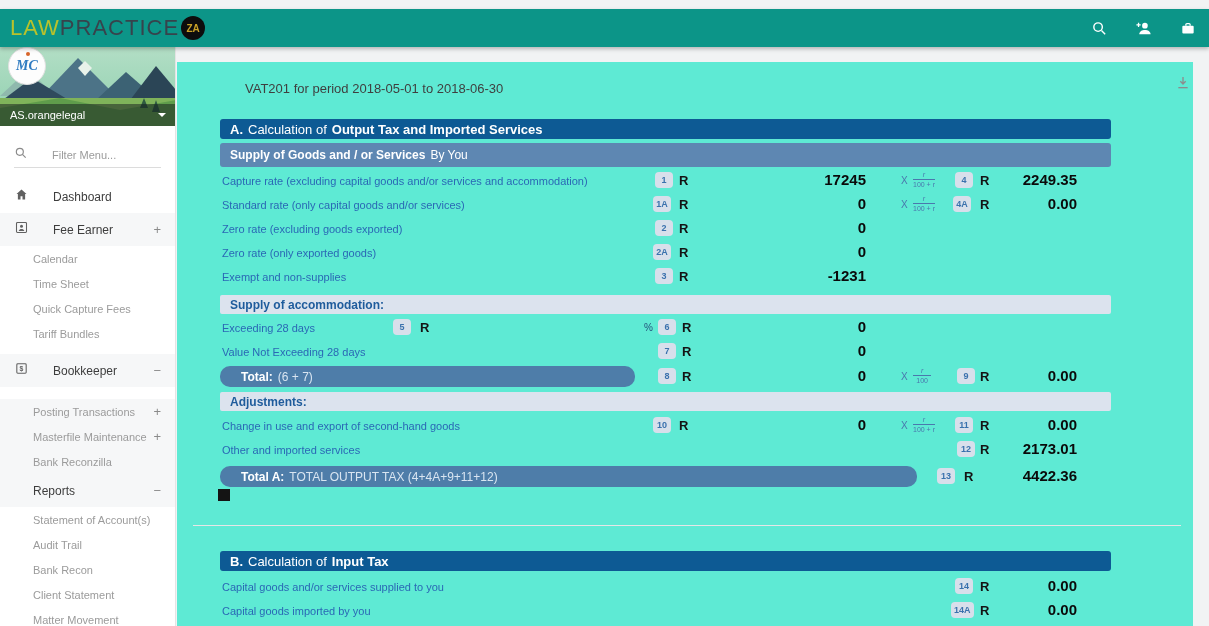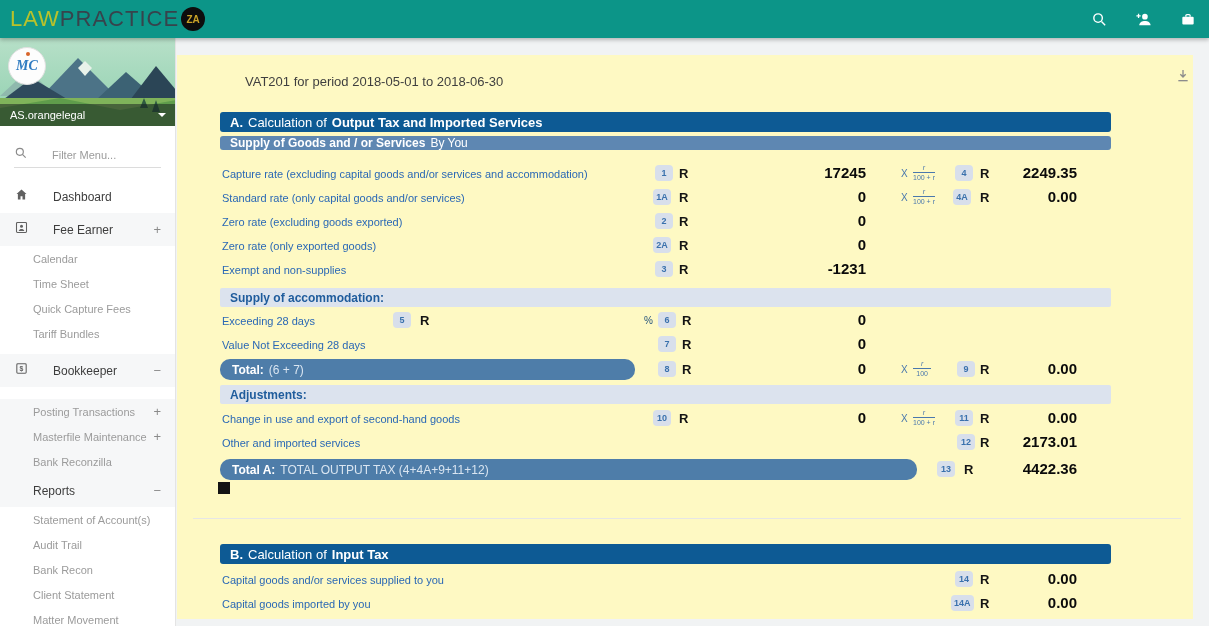--- a/index.html
+++ b/index.html
@@ -1,21 +1,21 @@
 <!DOCTYPE html>
 <html><head>
 <meta charset="utf-8">
 <style>
   * { margin:0; padding:0; box-sizing:border-box; }
   html,body { background:#fff; }
   body { font-family:"Liberation Sans", sans-serif; }
   #screen { position:relative; width:1209px; height:626px; overflow:hidden; background:#f1f3f4; }
 
   
-  .appbar { position:absolute; left:0; top:0; width:1209px; height:38px; background:#0c9588;
+  .appbar { position:absolute; left:0; top:9px; width:1209px; height:38px; background:#0c9588;
             box-shadow:0 2px 4px rgba(0,0,0,.25); z-index:30; display:flex; align-items:center; }
   .logo { display:flex; align-items:center; margin-left:10px; }
   .logo .law { font-size:22px; letter-spacing:1px; color:#b9c22b; font-weight:500; }
   .logo .practice { font-size:22px; letter-spacing:1px; color:#37434c; font-weight:300; }
   .logo .za { width:24px; height:24px; border-radius:50%; background:#0d0d0d; color:#c9a227;
               font-size:10px; font-weight:bold; display:flex; align-items:center; justify-content:center; margin-left:2px; }
   .appbar-icons { position:absolute; right:12px; top:0; height:38px; display:flex; align-items:center; gap:26px; }
   .appbar-icons svg { display:block; cursor:pointer; }
 
   
@@ -41,35 +41,35 @@
   .mi .lbl { font-size:12px; color:#3d3d3d; flex:1; }
   .mi.group { background:#f6f7f8; }
   .subgroup { background:#f6f7f8;margin-top:12px; }
   .msub { display:flex; align-items:center; height:25px; padding:0 14px 0 33px; cursor:pointer; }
   .msub .lbl { font-size:11px; color:#9b9b9b; flex:1; }
   .msub .lbl.dark { color:#3d3d3d; font-size:12px; }
   .expander { font-size:13px; color:#8a8a8a; font-weight:400; }
 
   
   .main { position:absolute; left:176px; top:38px; width:1033px; height:588px; background:#f1f3f4; }
-  .card { position:absolute; left:1px; top:17px; width:1016px; height:564px; background:#fef9c3; }
+  .card { position:absolute; left:1px; top:24px; width:1016px; height:564px; background:#5eead4; }
   .report-title { position:absolute; left:68px; top:19px; font-size:13px; color:#3f3f3f; }
   .dl-btn { position:absolute; left:998px; top:13px; width:18px; height:18px; cursor:pointer; }
 
   .formwrap { position:absolute; left:43px; top:0; width:891px; height:564px; }
 
   .bar-dark { position:absolute; left:0; width:891px; height:20px; background:#0d5a94; border-radius:3px;
               color:#fff; font-size:13px; display:flex; align-items:center; padding-left:10px; gap:5px; }
   .bar-dark b { font-weight:bold; }
-  .bar-mid { position:absolute; left:0; width:891px; height:14px; background:#5e87b2; border-radius:3px;
+  .bar-mid { position:absolute; left:0; width:891px; height:24px; background:#5e87b2; border-radius:3px;
              color:#fff; font-size:12px; display:flex; align-items:center; padding-left:10px; gap:5px; }
   .bar-light { position:absolute; left:0; width:891px; height:19px; background:#dce3ee; border-radius:2px;
                color:#1f5c9c; font-size:12px; font-weight:bold; display:flex; align-items:center; padding-left:10px; }
   .pill { position:absolute; left:0; height:21px; background:#4e7da9; border-radius:10px; color:#fff;
-          font-size:12px; display:flex; align-items:center; padding-left:12px; gap:5px; }
+          font-size:12px; display:flex; align-items:center; padding-left:21px; gap:5px; }
   .pill .soft { color:#d9e5f1; }
 
   .frow { position:absolute; left:0; width:891px; height:20px; }
   .flabel { position:absolute; left:2px; top:4px; font-size:11px; color:#2a68b5; }
   .badge { position:absolute; top:1px; min-width:18px; height:16px; padding:0 3px; background:#d8dfeb;
            border-radius:4px; color:#3a71ad; font-size:9px; font-weight:bold;
            display:flex; align-items:center; justify-content:center; }
   .rsym { position:absolute; top:2px; font-size:13px; font-weight:bold; color:#141414; }
   .val { position:absolute; top:0; font-size:15px; font-weight:bold; color:#0a0a0a; text-align:right; }
   .v1 { right:245px; }

